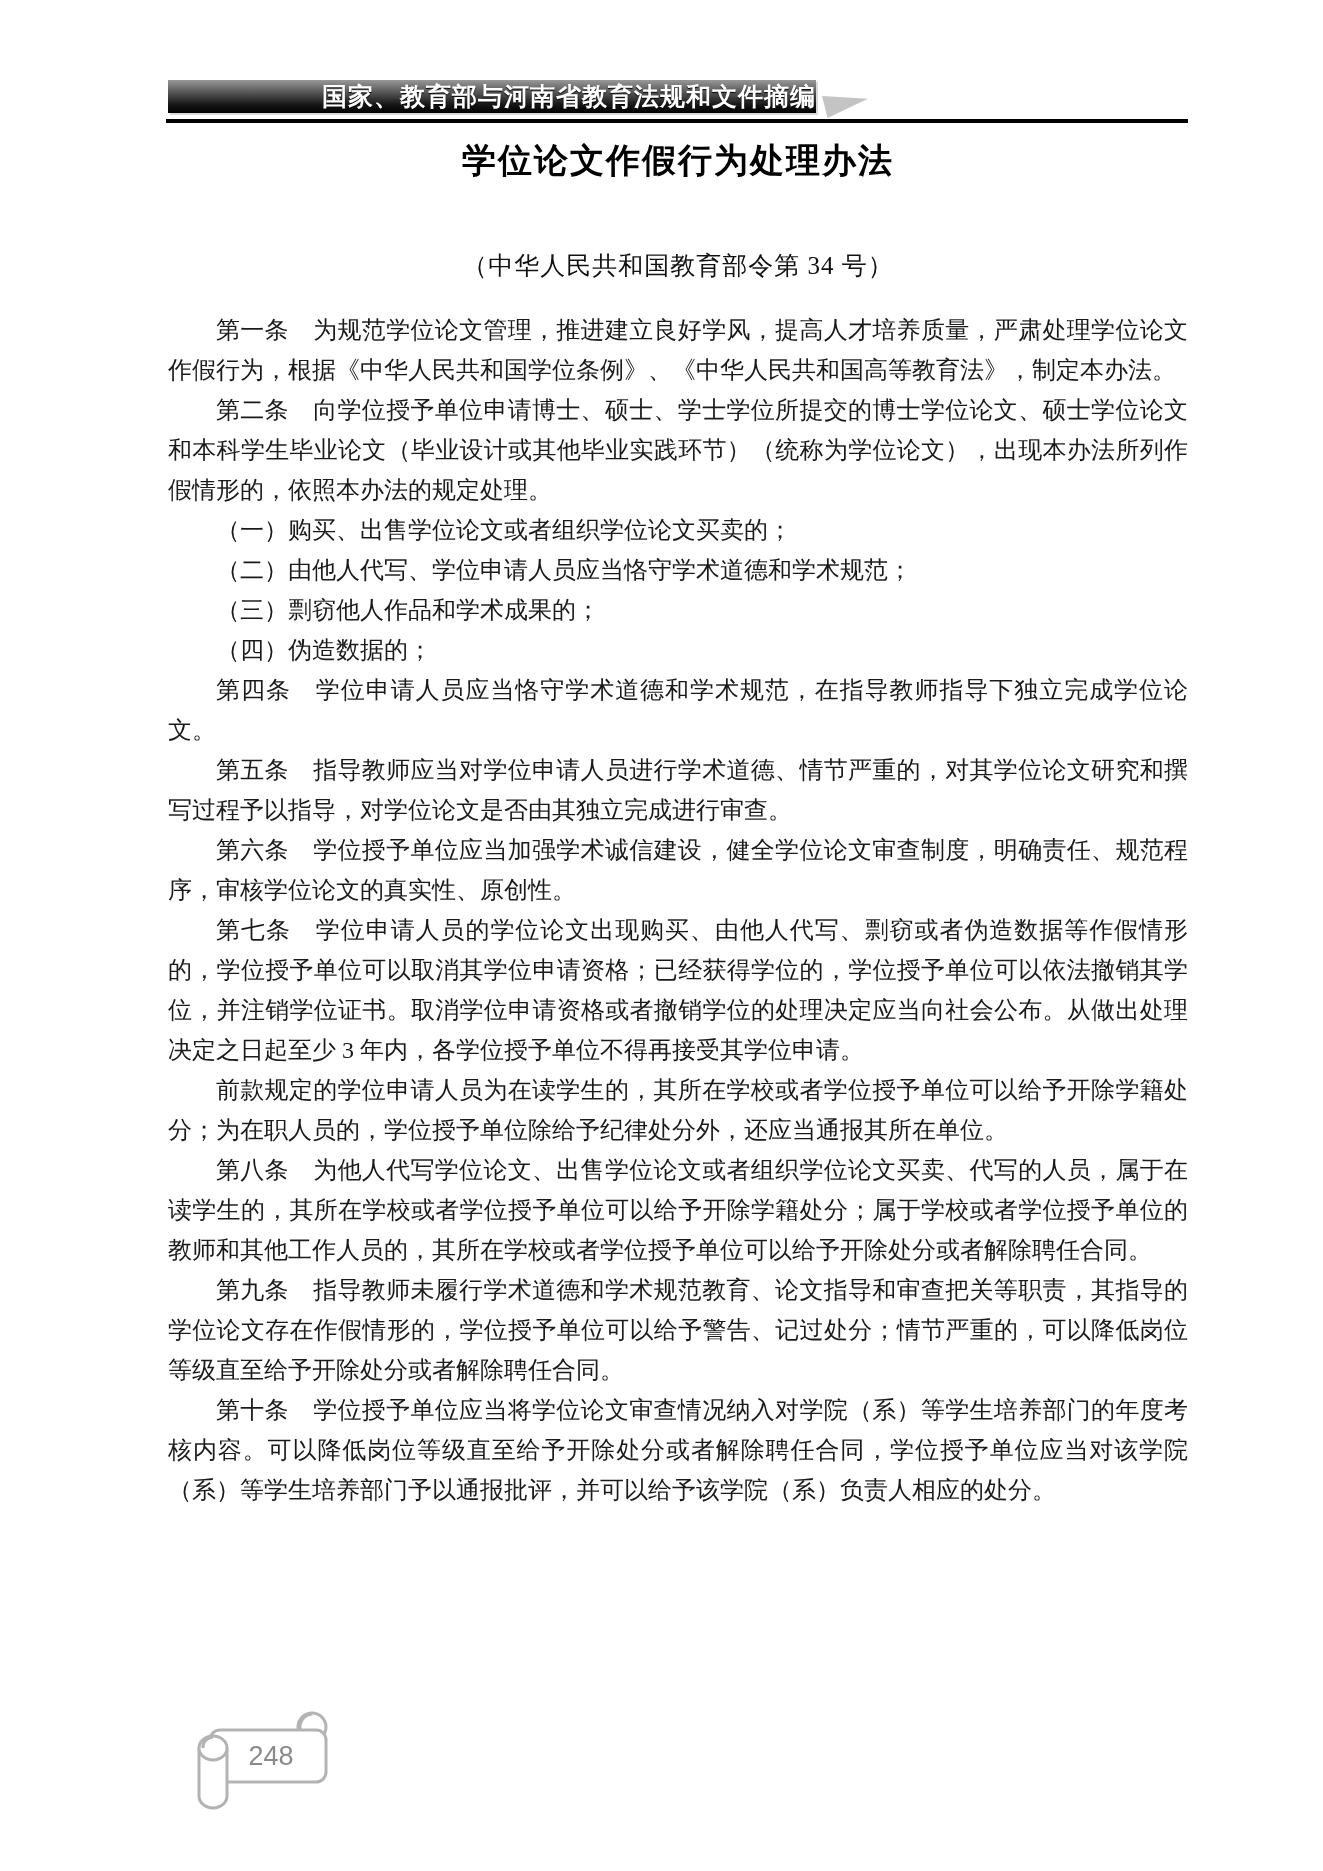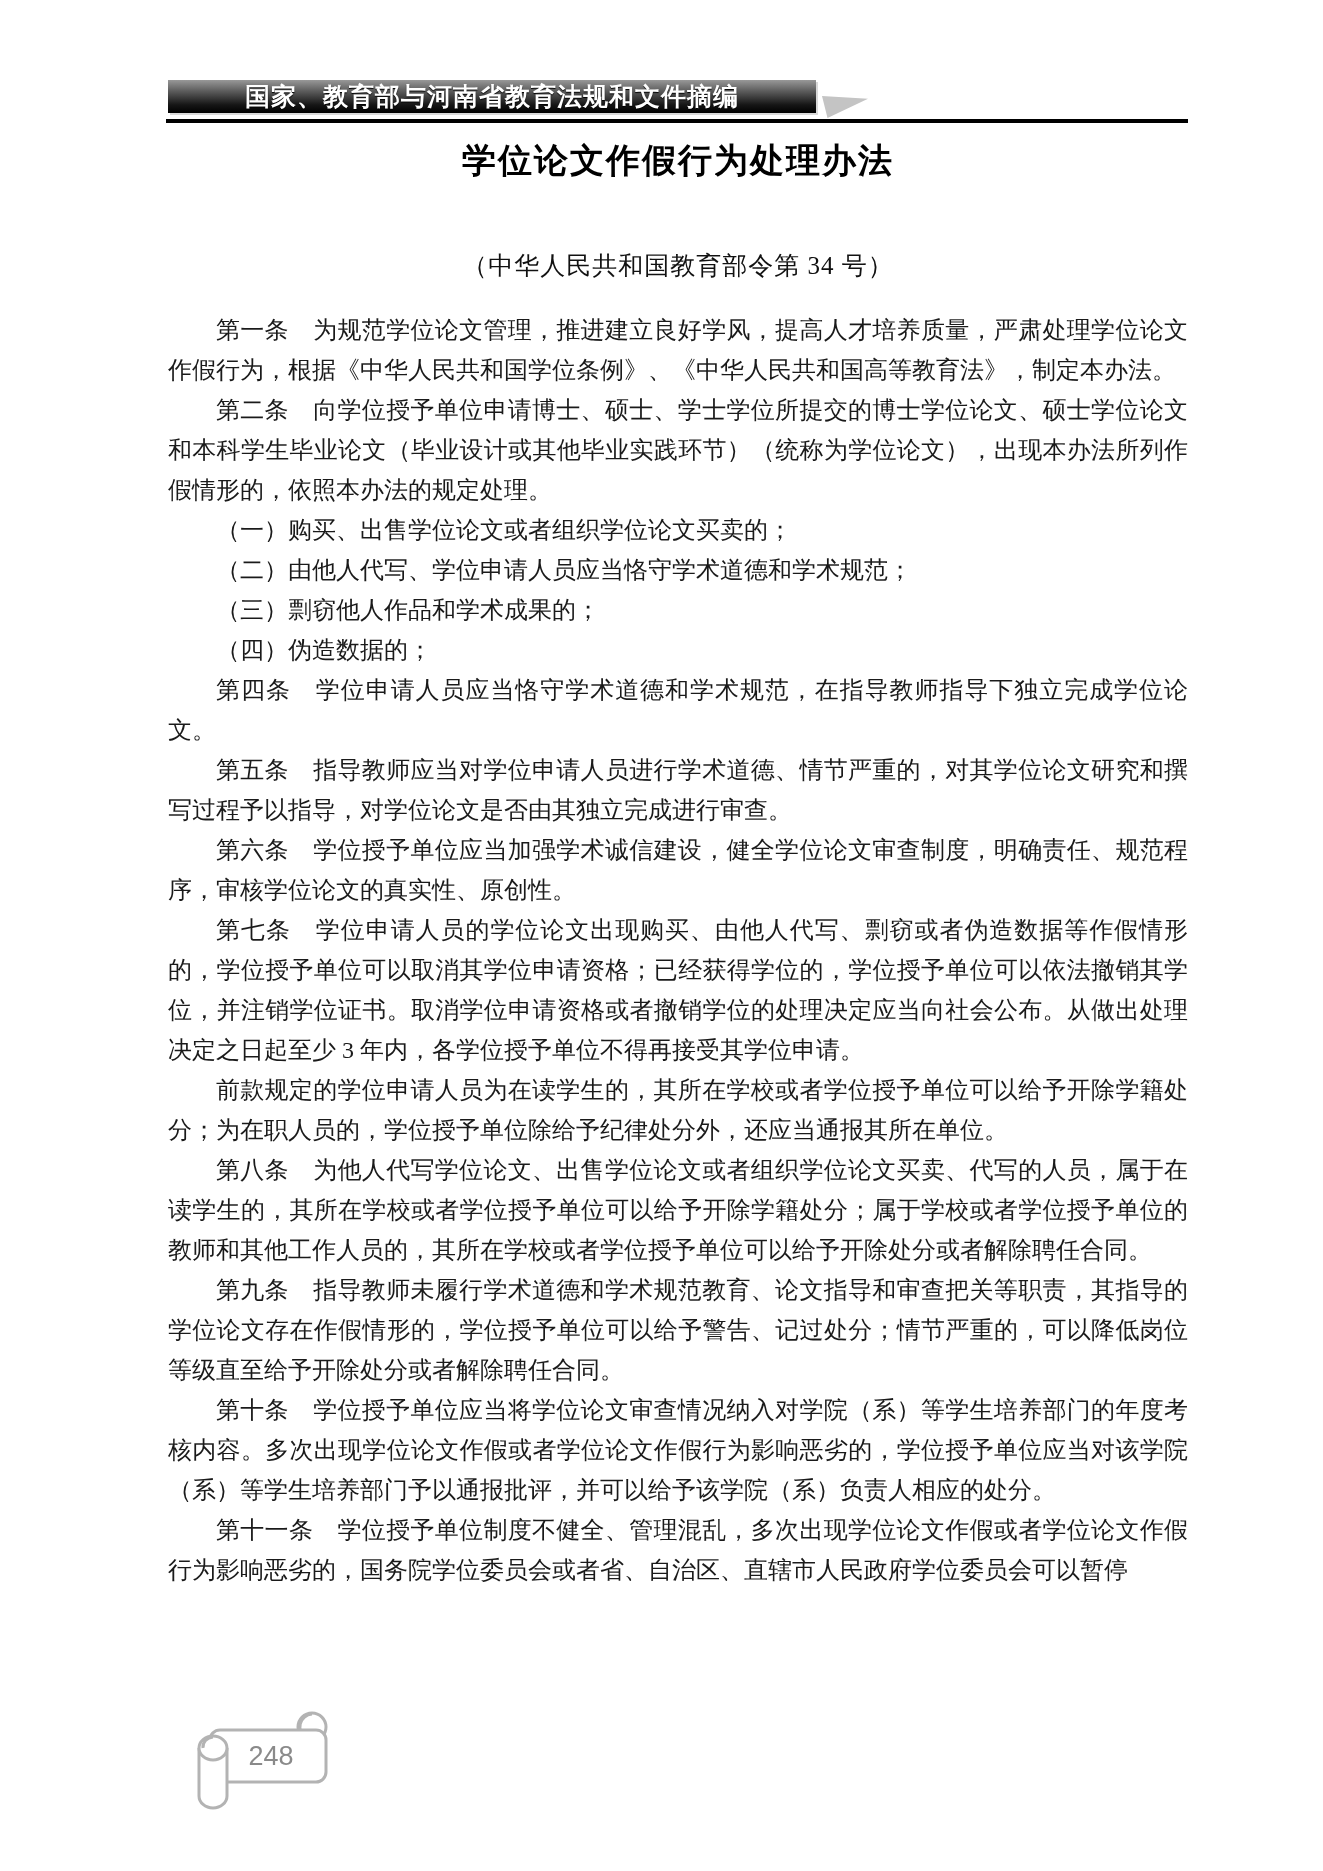--- a/index.html
+++ b/index.html
@@ -9,21 +9,21 @@
     background:#ffffff;
     margin:0 auto;
     overflow:hidden;
     font-family:"Liberation Serif","DejaVu Serif",serif;
     color:#1a1a1a;
   }
   
   .header-bar{
     position:absolute;left:168px;top:80px;width:648px;height:33px;
     background:linear-gradient(to bottom,#989898 0%,#5a5a5a 35%,#161616 75%,#000 100%);
-    display:flex;align-items:center;justify-content:center;
+    display:flex;align-items:center;justify-content:flex-end;
     box-shadow:2px 2px 0 #d9d9d9;
   }
   .header-bar span{
     color:#ffffff;
     font-family:"Liberation Sans","DejaVu Sans",sans-serif;
     font-weight:bold;font-size:25px;letter-spacing:1px;
     text-shadow:0 1px 1px #000;
     white-space:nowrap;
   }
   .fold-arrow{
@@ -93,22 +93,21 @@
       <p>（二）由他人代写、学位申请人员应当恪守学术道德和学术规范；</p>
       <p>（三）剽窃他人作品和学术成果的；</p>
       <p>（四）伪造数据的；</p>
       <p>第四条　学位申请人员应当恪守学术道德和学术规范，在指导教师指导下独立完成学位论文。</p>
       <p>第五条　指导教师应当对学位申请人员进行学术道德、情节严重的，对其学位论文研究和撰写过程予以指导，对学位论文是否由其独立完成进行审查。</p>
       <p>第六条　学位授予单位应当加强学术诚信建设，健全学位论文审查制度，明确责任、规范程序，审核学位论文的真实性、原创性。</p>
       <p>第七条　学位申请人员的学位论文出现购买、由他人代写、剽窃或者伪造数据等作假情形的，学位授予单位可以取消其学位申请资格；已经获得学位的，学位授予单位可以依法撤销其学位，并注销学位证书。取消学位申请资格或者撤销学位的处理决定应当向社会公布。从做出处理决定之日起至少 3 年内，各学位授予单位不得再接受其学位申请。</p>
       <p>前款规定的学位申请人员为在读学生的，其所在学校或者学位授予单位可以给予开除学籍处分；为在职人员的，学位授予单位除给予纪律处分外，还应当通报其所在单位。</p>
       <p>第八条　为他人代写学位论文、出售学位论文或者组织学位论文买卖、代写的人员，属于在读学生的，其所在学校或者学位授予单位可以给予开除学籍处分；属于学校或者学位授予单位的教师和其他工作人员的，其所在学校或者学位授予单位可以给予开除处分或者解除聘任合同。</p>
       <p>第九条　指导教师未履行学术道德和学术规范教育、论文指导和审查把关等职责，其指导的学位论文存在作假情形的，学位授予单位可以给予警告、记过处分；情节严重的，可以降低岗位等级直至给予开除处分或者解除聘任合同。</p>
-      <p>第十条　学位授予单位应当将学位论文审查情况纳入对学院（系）等学生培养部门的年度考核内容。多次出现学位论文作假或者学位论文作假行为影响恶劣的，学位授予单位应当对该学院（系）等学生培养部门予以通报批评，并可以给予该学院（系）负责人相应的处分。</p>
-      <p>第十一条　学位授予单位制度不健全、管理混乱，多次出现学位论文作假或者学位论文作假行为影响恶劣的，国务院学位委员会或者省、自治区、直辖市人民政府学位委员会可以暂停</p>
+      <p>第十条　学位授予单位应当将学位论文审查情况纳入对学院（系）等学生培养部门的年度考核内容。可以降低岗位等级直至给予开除处分或者解除聘任合同，学位授予单位应当对该学院（系）等学生培养部门予以通报批评，并可以给予该学院（系）负责人相应的处分。</p>
     </div>
 
   <div class="page-scroll">
     <svg viewBox="0 0 156 108">
 
       <circle cx="120" cy="21" r="14" fill="#ffffff" stroke="#b3b3b3" stroke-width="3"></circle>
       <path d="M120,8 a13,13 0 0 0 -6,24" fill="none" stroke="#b3b3b3" stroke-width="3"></path>
 
       <rect x="18" y="24" width="116" height="52" rx="10" fill="#ffffff" stroke="#b3b3b3" stroke-width="3"></rect>
 

